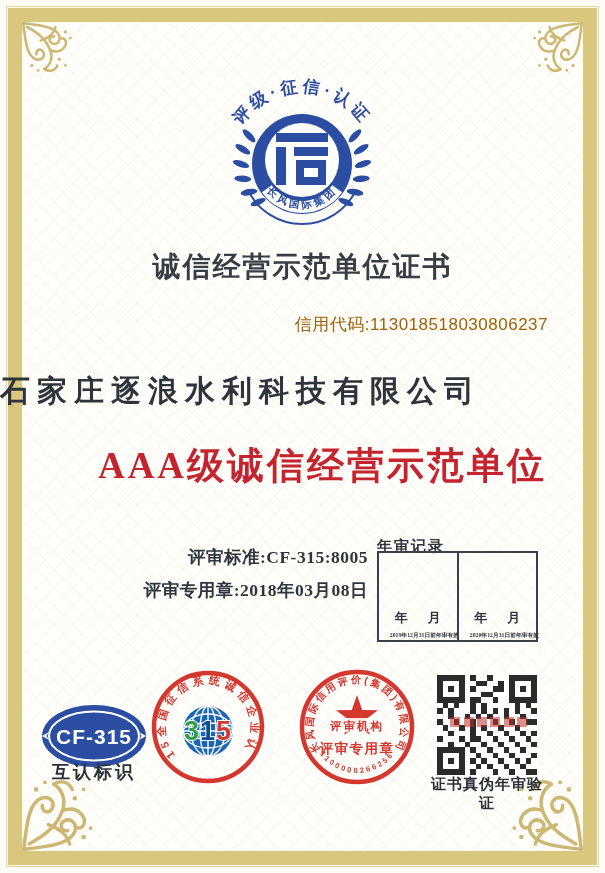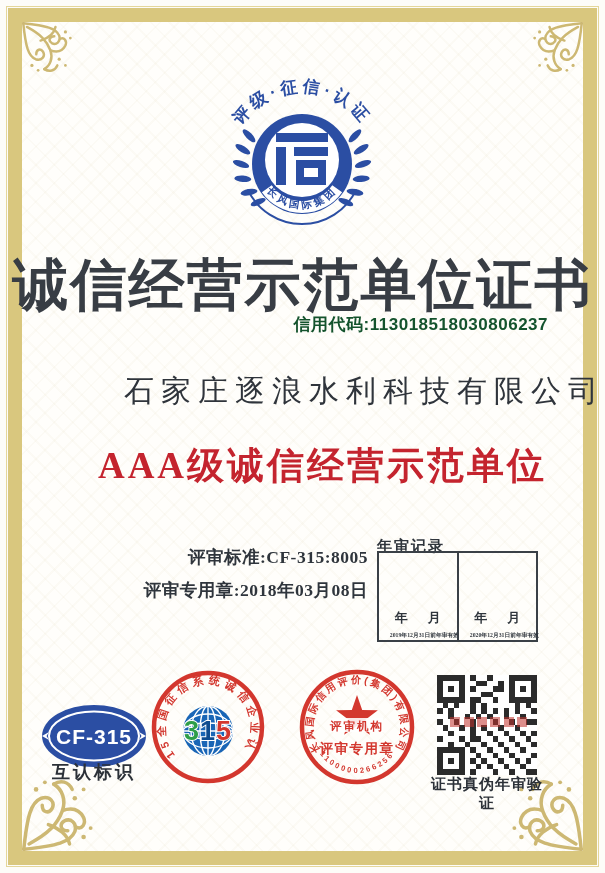--- a/index.html
+++ b/index.html
@@ -25,29 +25,29 @@
   .c-tl{left:22px;top:22px;width:62px;height:62px;}
   .c-tr{right:22px;top:22px;width:62px;height:62px;transform:scaleX(-1);}
   .c-bl{left:22px;bottom:22px;width:88px;height:88px;transform:scaleY(-1);}
   .c-br{right:22px;bottom:22px;width:88px;height:88px;transform:scale(-1,-1);}
 
   .logo-svg{left:220px;top:69px;width:164px;height:157px;}
   svg text{font-family:"Liberation Sans",sans-serif;}
 
   .title{
     left:0;top:248px;width:605px;text-align:center;
-    font-size:56px;font-weight:900;letter-spacing:2px;color:#383d44;
+    font-size:28px;font-weight:900;letter-spacing:2px;color:#383d44;
   }
   .credit{
     left:0;top:313px;width:548px;text-align:right;
-    font-size:17px;font-weight:700;color:#14532d;letter-spacing:.5px;
+    font-size:17px;font-weight:400;color:#a16207;letter-spacing:.5px;
   }
   .company{
-    left:0;top:371px;width:605px;text-align:right;
-    font-size:30px;font-weight:400;letter-spacing:7px;color:#2f343b;
+    left:0;top:371px;width:605px;text-align:left;
+    font-size:30px;font-weight:700;letter-spacing:7px;color:#2f343b;
   }
   .award{
     left:0;top:441px;width:605px;text-align:center;
     font-family:"Liberation Serif",serif;
     font-size:37px;font-weight:700;letter-spacing:3px;color:#c4242e;padding-left:20px;
   }
   .info{
     left:68px;top:545px;width:300px;
     font-family:"Liberation Serif",serif;font-weight:700;
     font-size:17.5px;color:#2f353c;

